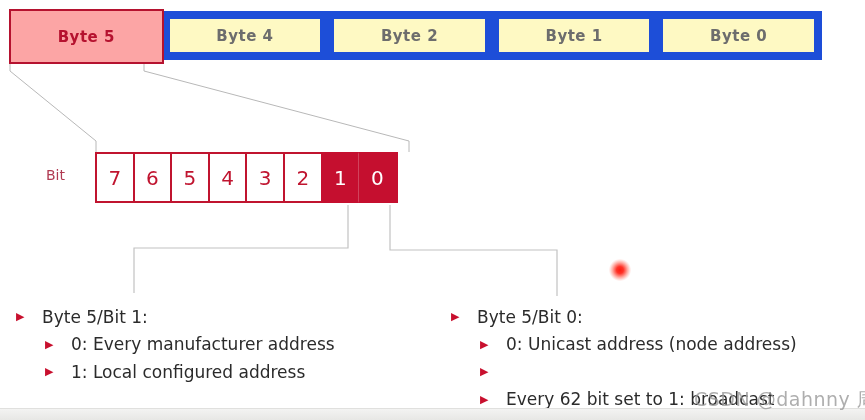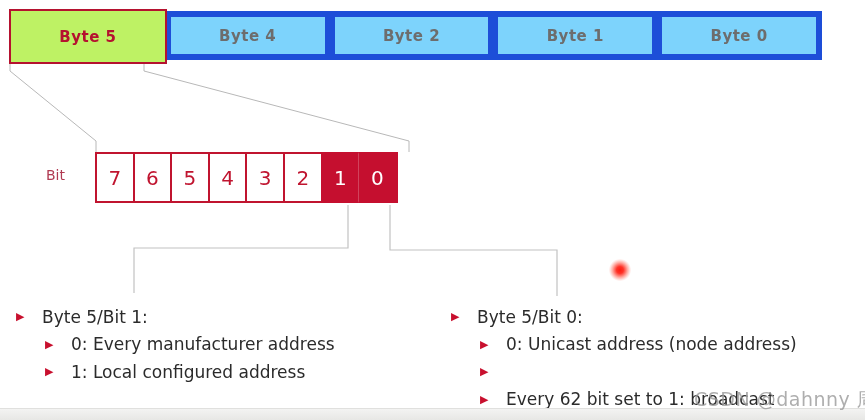--- a/index.html
+++ b/index.html
@@ -3,28 +3,28 @@
 <meta charset="utf-8">
 <style>
   html,body{margin:0;padding:0;background:#fff;}
   #stage{
     position:relative;width:865px;height:420px;overflow:hidden;
     background:#ffffff;font-family:"DejaVu Sans","Liberation Sans",sans-serif;
   }
   
   #byte-row{position:absolute;left:9px;top:11px;width:813px;height:49px;display:flex;}
   .byte-cell{
-    flex:1 1 0;box-sizing:border-box;border:6px solid #1d4ed8;margin-left:-2px;
+    flex:1 1 0;box-sizing:border-box;border:8px solid #1d4ed8;margin-left:-2px;
     display:flex;align-items:center;justify-content:center;
-    font-size:15px;font-weight:bold;color:#6d6d6d;background:#7dd3fc;letter-spacing:.5px;
+    font-size:15px;font-weight:bold;color:#6d6d6d;background:#fef9c3;letter-spacing:.5px;
   }
   .byte-cell:first-child{margin-left:0;}
   .byte-cell.highlight{
     position:relative;z-index:3;border:2px solid #b5122f;color:#b5122f;
-    margin-top:-2px;margin-bottom:-4px;background:#bef264;
+    margin-top:-2px;margin-bottom:-4px;background:#fca5a5;
   }
   
   #connectors{position:absolute;left:0;top:0;width:865px;height:420px;pointer-events:none;}
   
   #bit-label{position:absolute;left:46px;top:167px;font-size:14px;color:#b03a52;}
   #bit-row{position:absolute;left:95px;top:152px;height:51px;display:flex;z-index:2;}
   .bit-cell{
     box-sizing:border-box;width:39.6px;height:51px;border:2px solid #c0142f;margin-left:-2px;
     display:flex;align-items:center;justify-content:center;
     font-size:20px;color:#c0142f;background:#fff;

